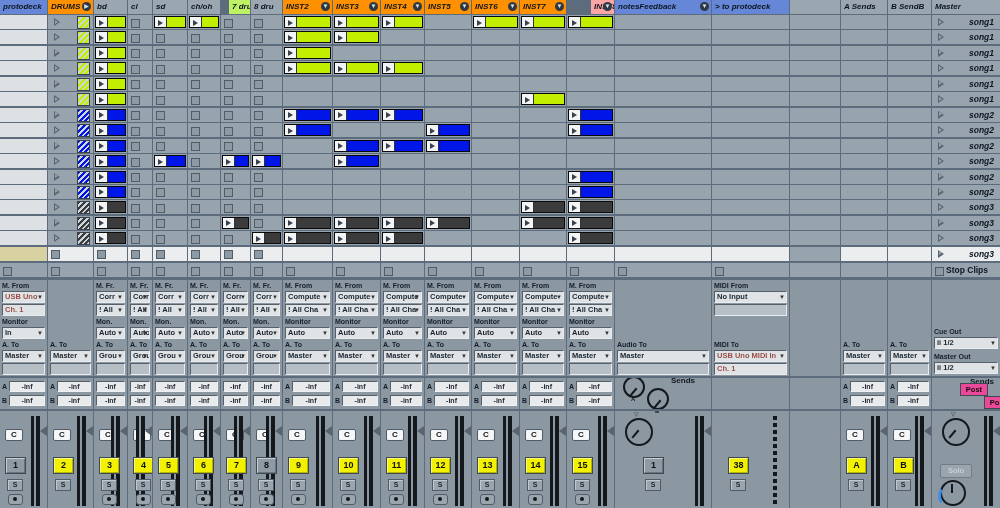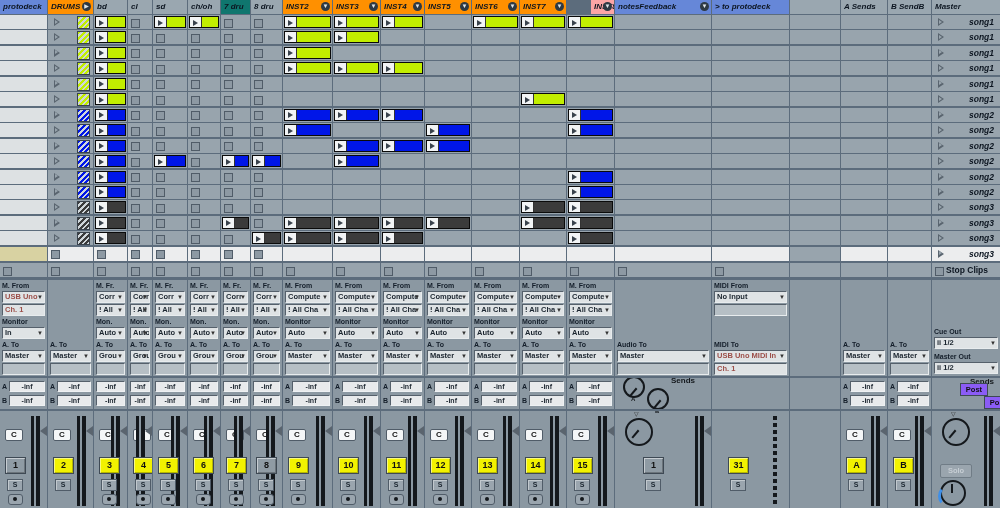--- a/index.html
+++ b/index.html
@@ -53,21 +53,21 @@
         box-shadow:inset 1px 1px 0 rgba(255,255,255,.4);}
   .arm{position:absolute;left:8px;top:214px;width:13px;height:9px;background:#9aa5ae;border:1px solid #505c68;
        border-radius:3px;}
   .arm:after{content:"";position:absolute;left:4px;top:2px;width:4px;height:4px;border-radius:50%;background:#14181c;}
   .knob{position:absolute;width:24px;height:24px;border:2.5px solid #14181c;border-radius:50%;background:transparent;}
   .knob:after{content:"";position:absolute;left:10px;top:10px;width:2px;height:10px;background:#14181c;
        transform-origin:1px 1px;transform:rotate(40deg);}
   .kmark{position:absolute;font-size:6px;color:#333;}
   .dots{position:absolute;right:12px;top:136px;width:4px;height:88px;
         background:repeating-linear-gradient(#14181c 0 4px,transparent 4px 7px);}
-  .post{position:absolute;width:26px;height:11px;background:#8b5cf6;border:1px solid #3e4954;
+  .post{position:absolute;width:26px;height:11px;background:#ec4899;border:1px solid #3e4954;
         font-size:7.5px;font-weight:bold;text-align:center;line-height:11px;color:#111;}
   .solo{position:absolute;left:8px;top:184px;width:30px;height:12px;background:#9aa5ae;border:1px solid #707c86;
         border-radius:2px;font-size:7.5px;font-weight:bold;text-align:center;line-height:12px;color:#c7ced4;}
   .cueknob{position:absolute;left:8px;top:200px;width:22px;height:22px;border:2.5px solid #14181c;border-radius:50%;}
   .cueknob:before{content:"";position:absolute;left:-4px;top:4px;width:10px;height:14px;
         border:3px solid transparent;border-left-color:#3f8fe8;border-radius:50%;}
   .cueknob:after{content:"";position:absolute;left:9px;top:9px;width:2px;height:9px;background:#14181c;
        transform-origin:1px 1px;transform:rotate(180deg);}
   .sendlab{position:absolute;font-size:8px;font-weight:bold;color:#14181c;}
 </style>
@@ -75,21 +75,21 @@
 <body>
 
 <div class="app" id="app">
     <div class="cols" style="top: 0px;">
       <div class="hcell" style="background: rgb(102, 135, 216);"><div style="display: inline;">protodeck</div></div>
       <div class="hcell" style="background: rgb(255, 144, 0);"><div style="display: inline;">DRUMS</div><div class="circ">▶</div></div>
       <div class="hcell" style="background: rgb(154, 167, 176);"><div style="display: inline;">bd</div></div>
       <div class="hcell" style="background: rgb(154, 167, 176);"><div style="display: inline;">cl</div></div>
       <div class="hcell" style="background: rgb(154, 167, 176);"><div style="display: inline;">sd</div></div>
       <div class="hcell" style="background: rgb(154, 167, 176);"><div style="display: inline;">ch/oh</div></div>
-      <div class="hcell" style="background: #0f766e;"><div style="display: inline;">7 dru</div></div>
+      <div class="hcell" style="background: #bef264; margin-left: 8px;"><div style="display: inline;">7 dru</div></div>
       <div class="hcell" style="background: rgb(154, 167, 176);"><div style="display: inline;">8 dru</div></div>
       <div class="hcell" style="background: rgb(255, 144, 0);"><div style="display: inline;">INST2</div><div class="circ">▼</div></div>
       <div class="hcell" style="background: rgb(255, 144, 0);"><div style="display: inline;">INST3</div><div class="circ">▼</div></div>
       <div class="hcell" style="background: rgb(255, 144, 0);"><div style="display: inline; text-align: right;">INST4</div><div class="circ">▼</div></div>
       <div class="hcell" style="background: rgb(255, 144, 0);"><div style="display: inline;">INST5</div><div class="circ">▼</div></div>
       <div class="hcell" style="background: rgb(255, 144, 0);"><div style="display: inline;">INST6</div><div class="circ">▼</div></div>
       <div class="hcell" style="background: rgb(255, 144, 0);"><div style="display: inline;">INST7</div><div class="circ">▼</div></div>
       <div class="hcell" style="background: #fca5a5; margin-left: 24px;"><div style="display: inline;">INST8</div><div class="circ">▼</div></div>
       <div class="hcell" style="background: rgb(102, 135, 216);"><div style="display: inline;">notesFeedback</div><div class="circ">▼</div></div>
       <div class="hcell" style="background: rgb(102, 135, 216);"><div style="display: inline;">&gt; to protodeck</div></div>
@@ -1381,21 +1381,21 @@
         <div class="sbtn" style="left: 30px;">S</div>
       </div>
       <div class="mcol">
         <div class="mlab" style="top: 2px;">MIDI From</div>
         <div class="dd" style="top: 11px;">No Input<div class="arr">▼</div></div>
         <div class="bx" style="top: 24px;"></div>
         <div class="mlab" style="top: 61px;">MIDI To</div>
         <div class="dd red" style="top: 70px;">USB Uno MIDI In<div class="arr">▼</div></div>
         <div class="bx red" style="top: 83px; background: rgb(223, 227, 229);">Ch. 1</div>
         <div class="dots"></div>
-        <div class="num on" style="left: 16px;">31</div>
+        <div class="num on" style="left: 16px;">38</div>
         <div class="sbtn" style="left: 18px;">S</div>
       </div>
       <div class="mcol"></div>
       <div class="mcol">
         <div class="mlab" style="top: 61px;">A. To</div>
         <div class="dd" style="top: 70px;">Master<div class="arr">▼</div></div>
         <div class="bx" style="top: 83px;"></div>
         <div class="infrow" style="top: 101px;">
           <div>A</div>
           <div class="infbox">-inf</div>

